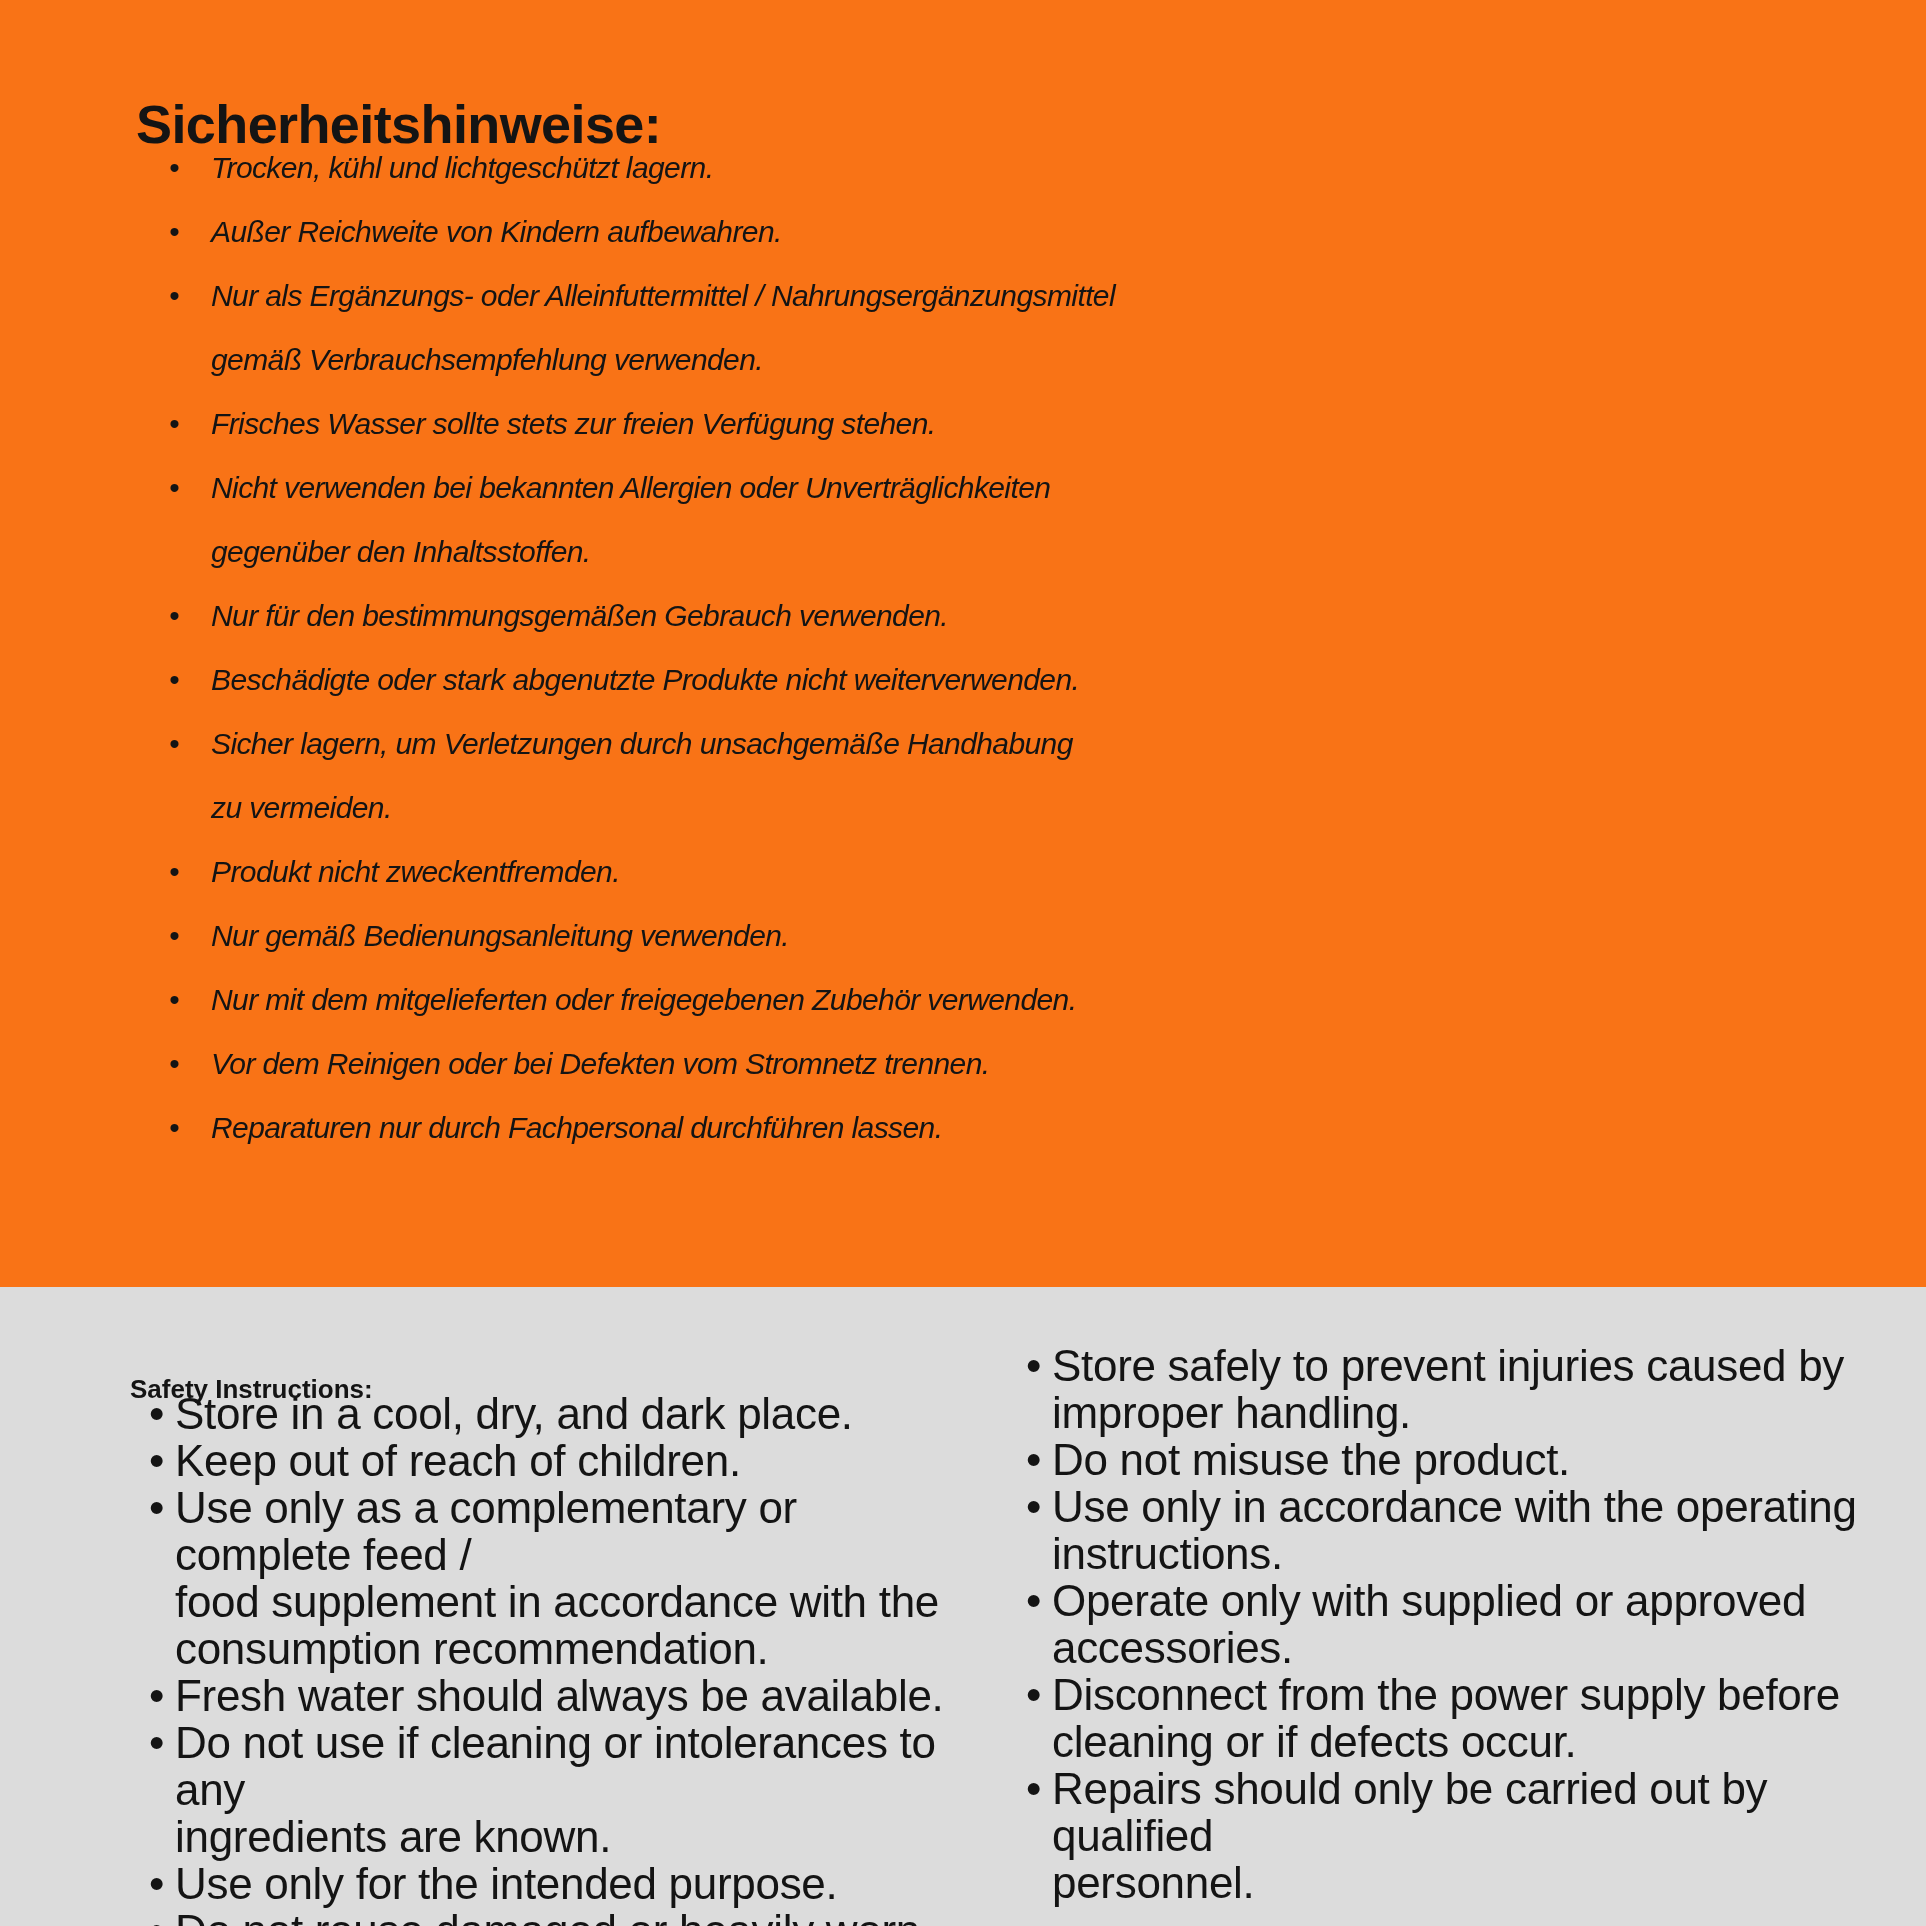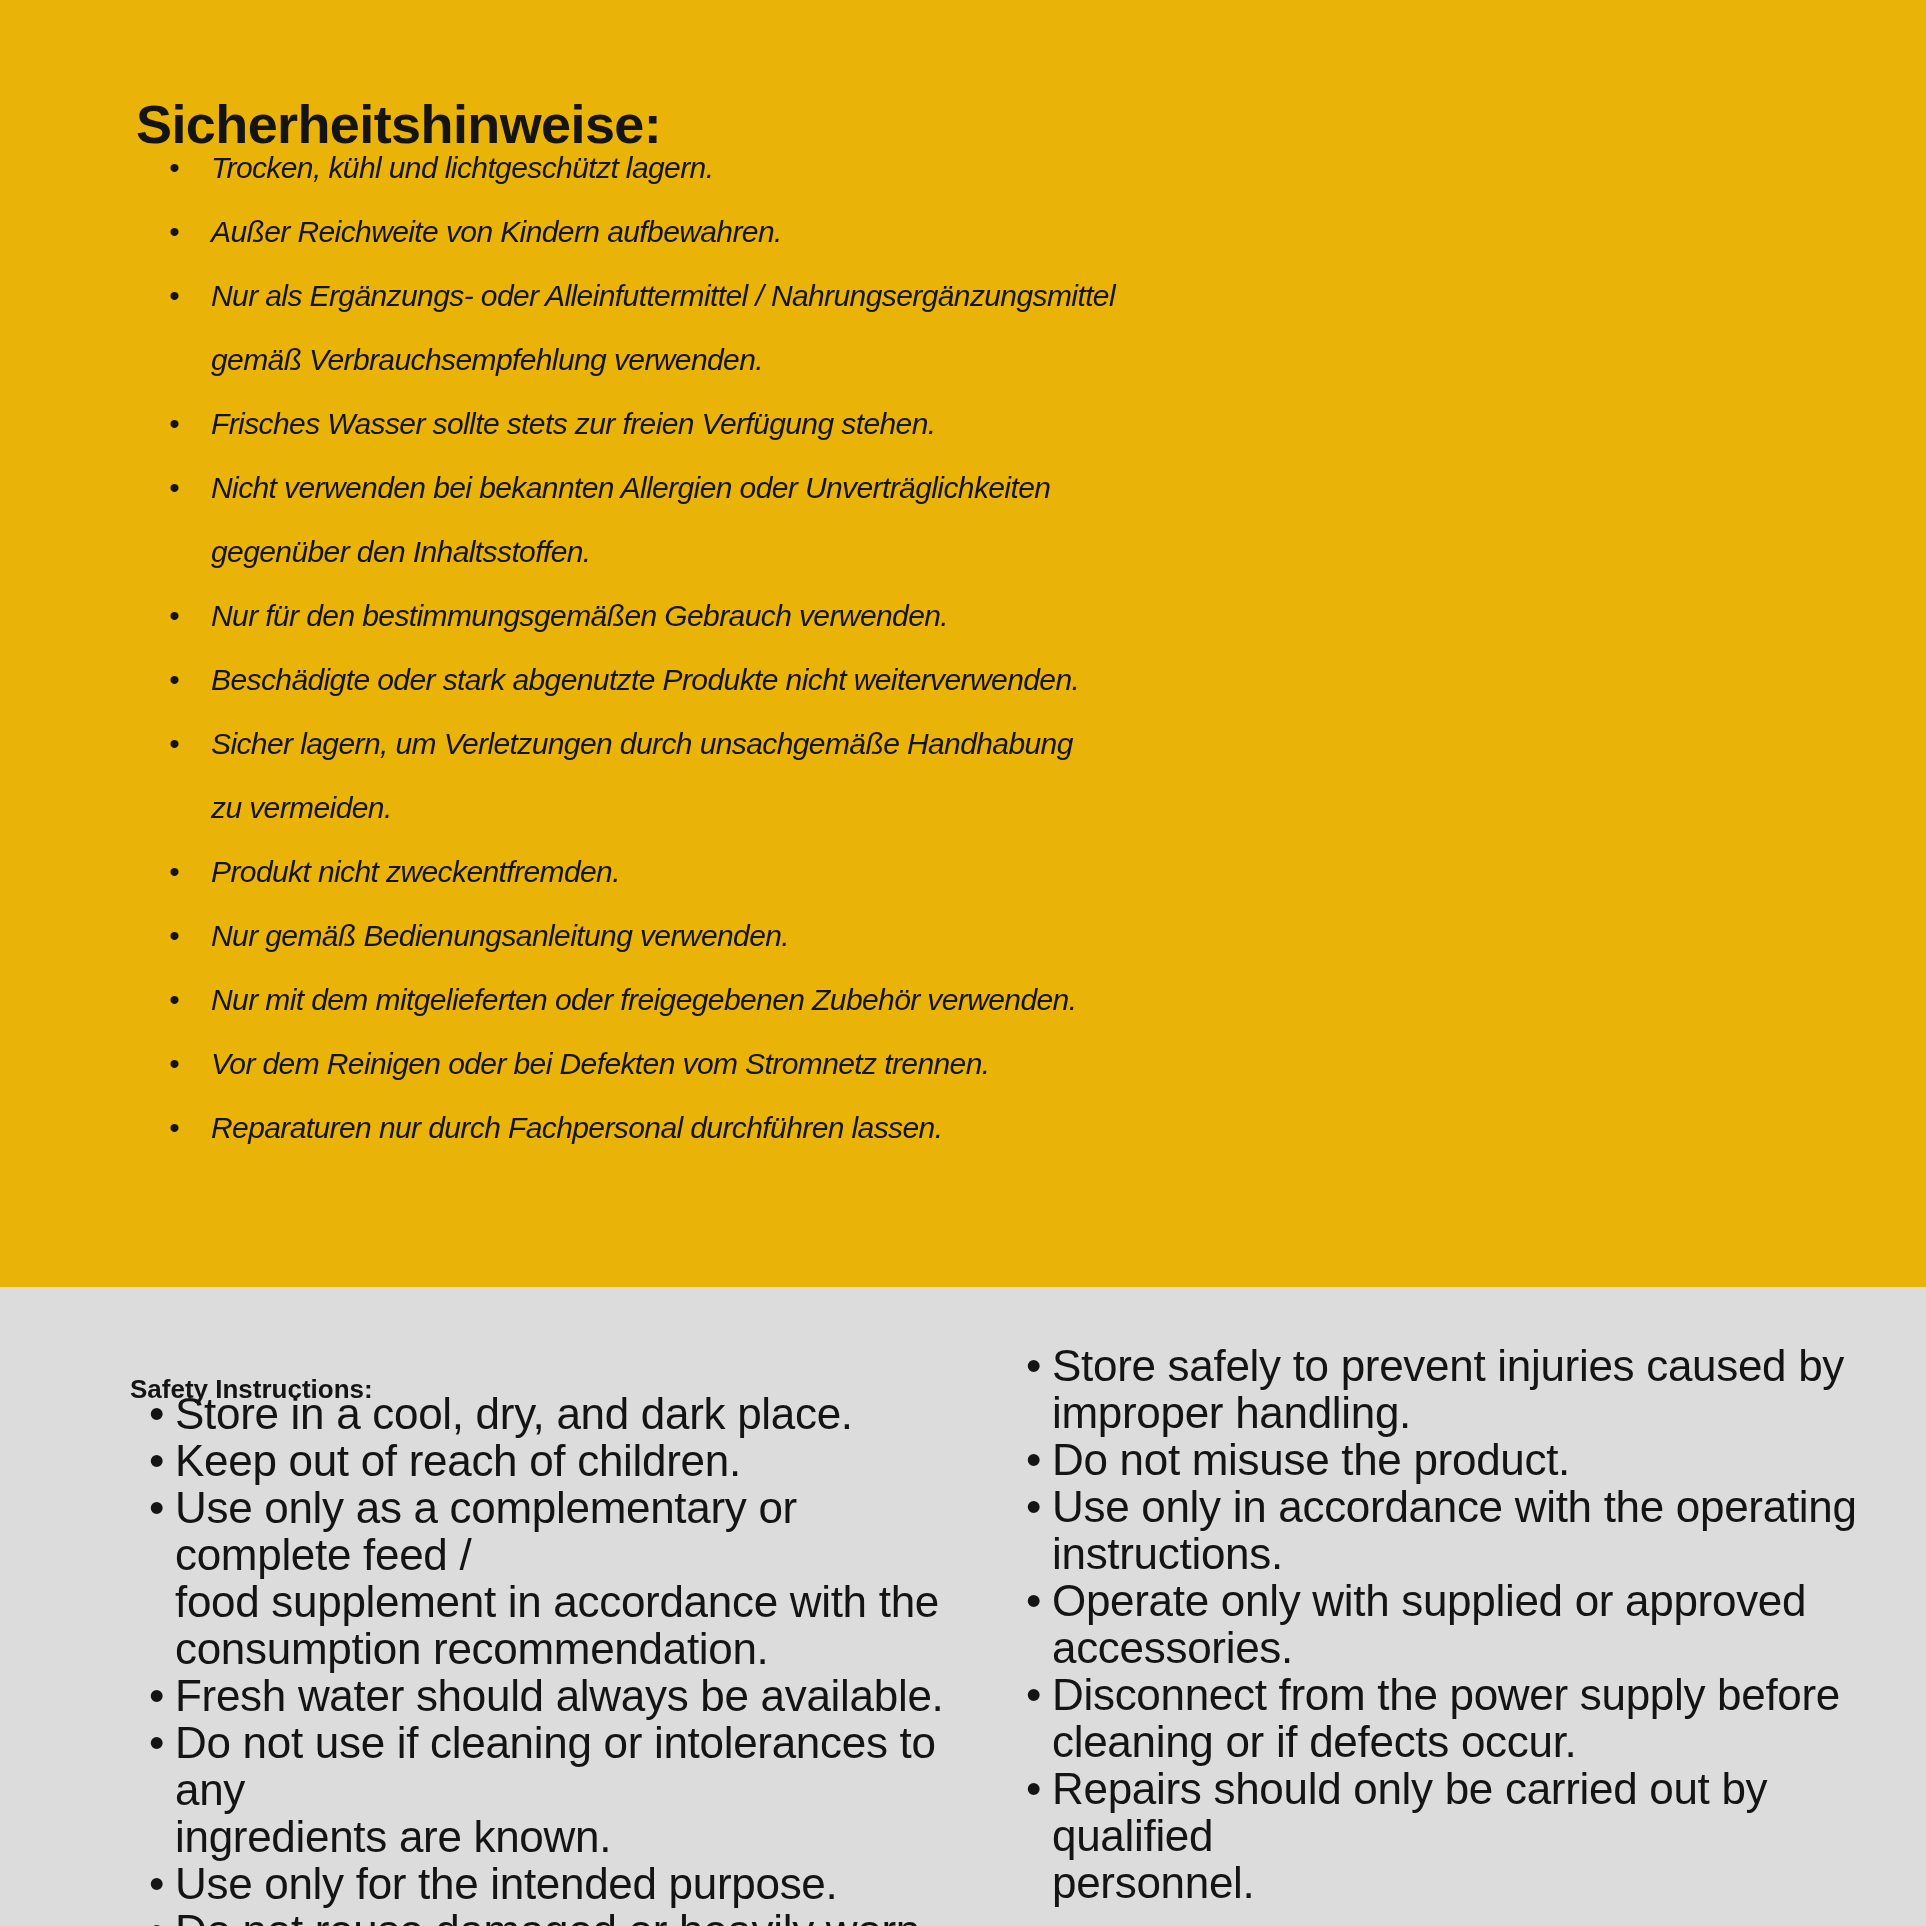--- a/index.html
+++ b/index.html
@@ -1,19 +1,19 @@
 <!DOCTYPE html>
 <html style="font-size:10.3px"><head>
 <meta charset="utf-8">
 <style>
   html,body{margin:0;padding:0;}
   #page{
     position:relative;
     width:1926px;height:1926px;
-    background:#eab308;
+    background:#f97316;
     font-family:"Liberation Sans", sans-serif;
     color:#141414;
     overflow:hidden;
   }
   .de-title{
     position:absolute;left:136px;top:53px;
     font-size:54px;font-weight:bold;line-height:71px;
     letter-spacing:-0.6px;
   }
   ul.blist{

